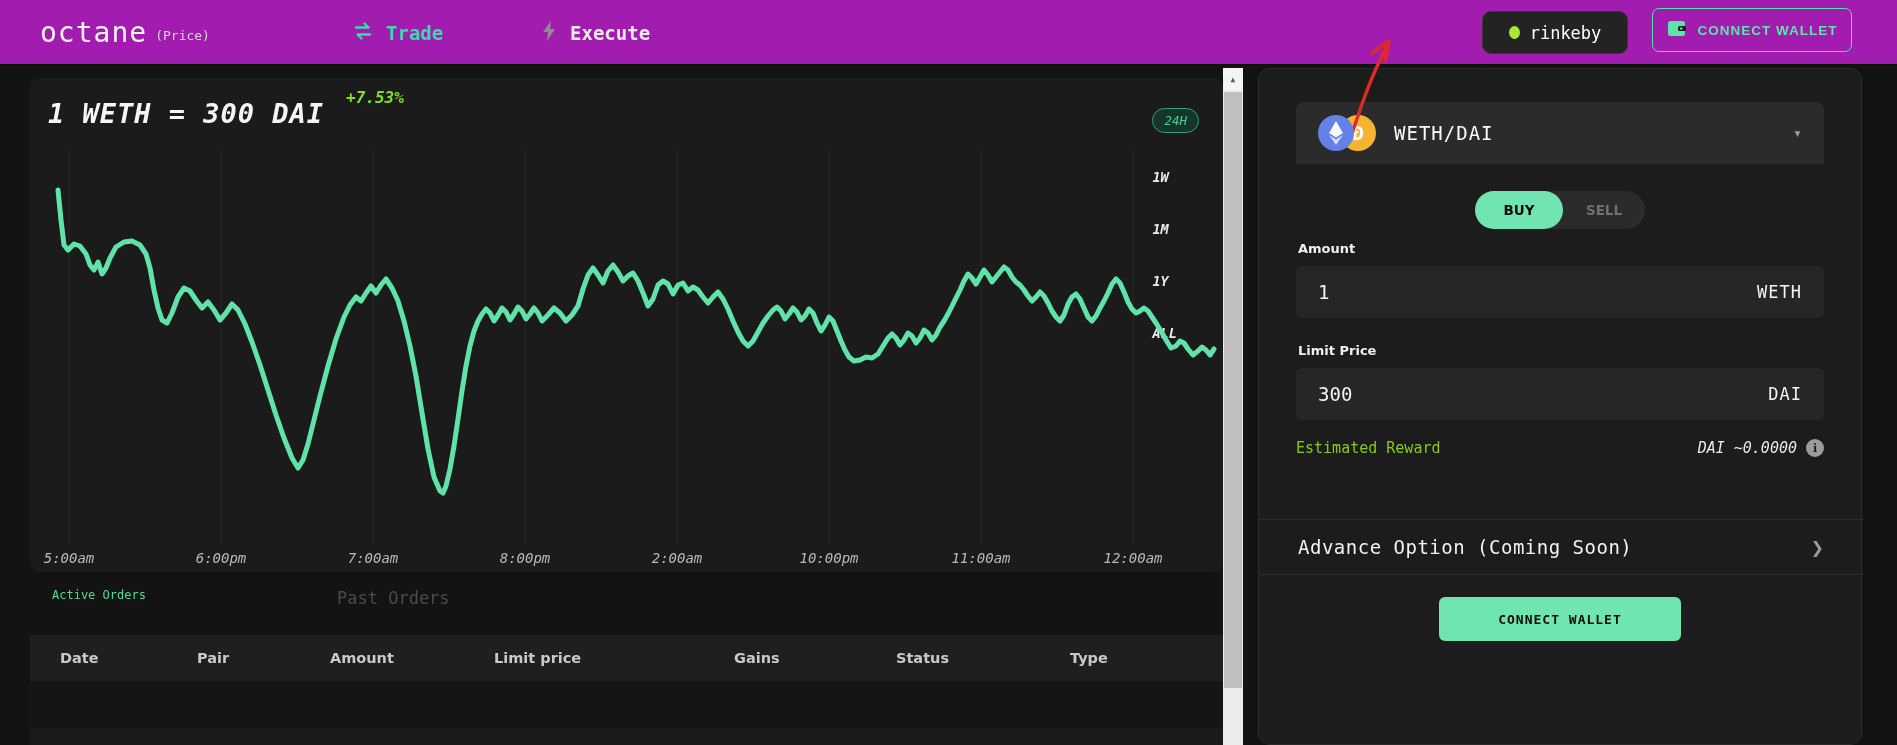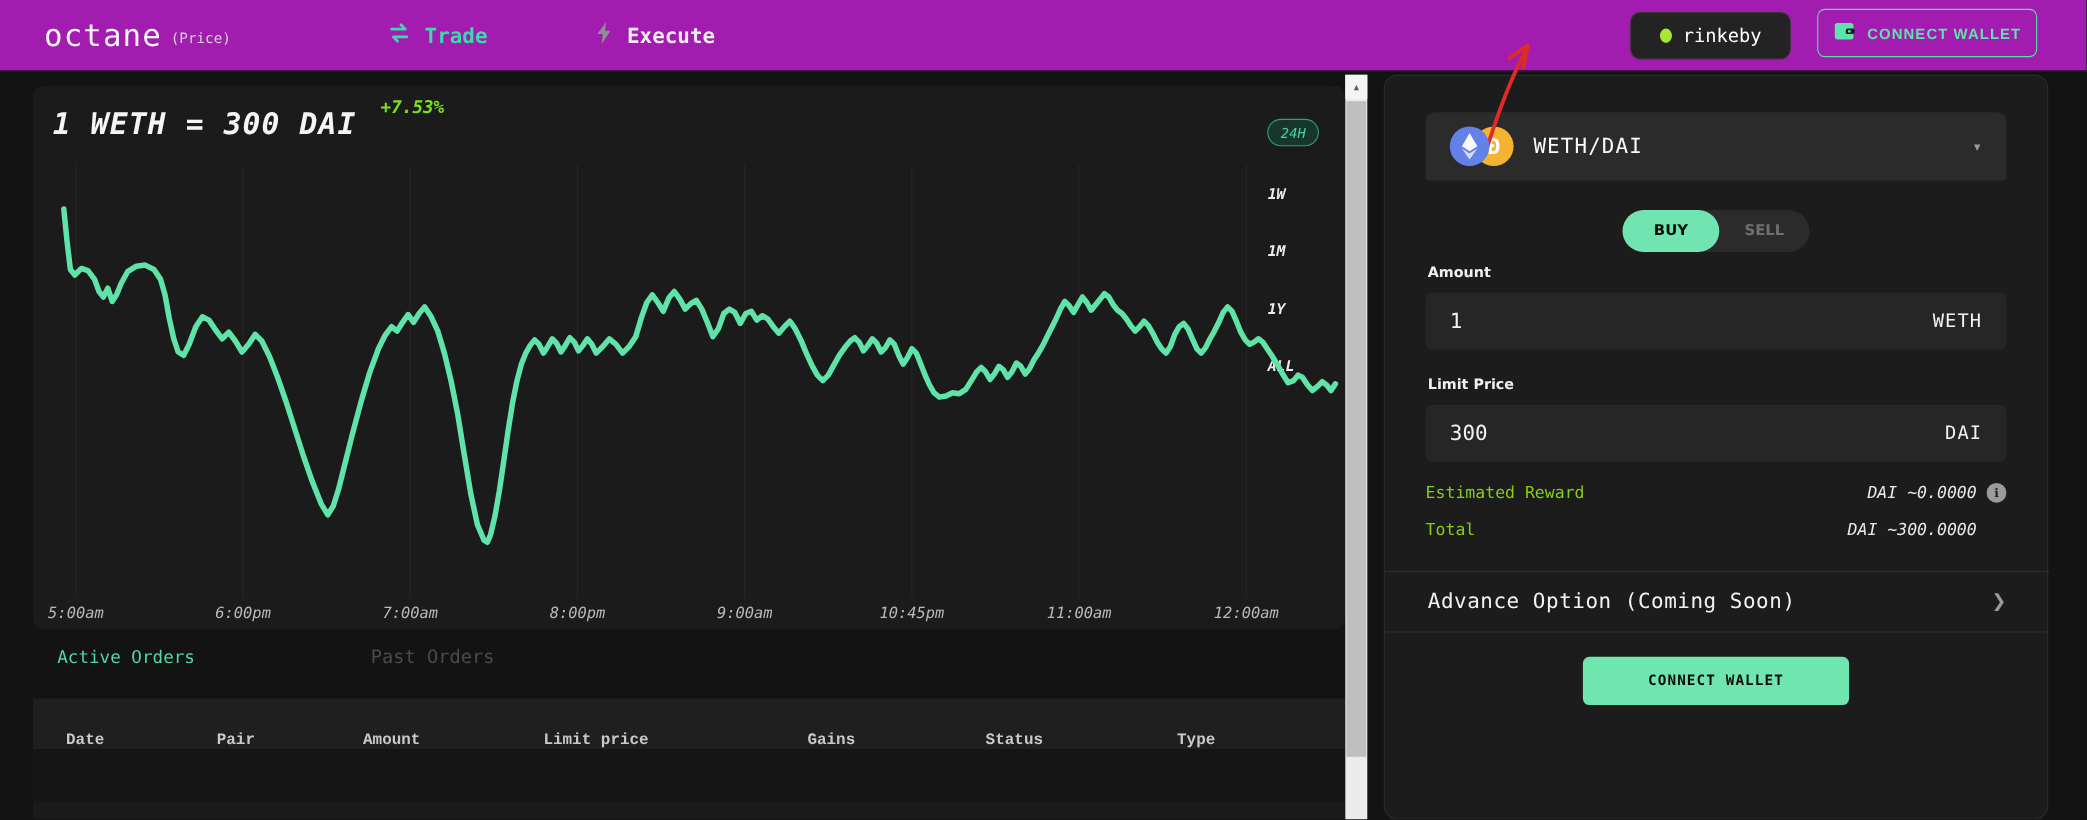--- a/index.html
+++ b/index.html
@@ -34,24 +34,24 @@
   .ranges { position:absolute; top:30px; right:24px; display:flex; gap:36px;flex-direction:column; }
   .range-pill { border:1.5px solid #2f9f78; background:#16352b; color:#42d39e; font-size:12.5px;
     border-radius:14px; padding:4px 11px; cursor:pointer; }
   .range-item { font-size:13.5px; font-weight:bold; color:#ececec; cursor:pointer; }
   .plot { position:absolute; left:10px; top:72px; width:1183px; height:395px; }
   .axis { position:absolute; left:0; top:472px; width:100%; height:20px; }
   .axis span { position:absolute; transform:translateX(-50%); font-size:14px; color:#b9b9b9; }
 
   
   .tabs { position:absolute; left:30px; top:588px; width:1193px; height:26px; }
-  .tab-active { position:absolute; left:22px; font-size:16px; color:#4fd8a0; cursor:pointer; }
+  .tab-active { position:absolute; left:22px; font-size:12px; color:#4fd8a0; cursor:pointer; }
   .tab-past   { position:absolute; left:307px; font-size:17px; color:#4b4b4b; cursor:pointer; }
   .thead { position:absolute; left:30px; top:635px; width:1193px; height:46px; background:#1f1f1f;
-    display:flex; align-items:flex-end; padding-left:30px;font-family:Liberation Mono, monospace; }
+    display:flex; align-items:center; padding-left:30px; }
   .thead span { font-size:14.5px; font-weight:bold; color:#c9c9c9; }
   .tbody { position:absolute; left:30px; top:681px; width:1193px; height:64px; background:#151515; }
   .tbody-strip { position:absolute; left:30px; top:728px; width:1193px; height:17px; background:#1a1a1a; }
 
   
   .sbar { position:absolute; left:1223px; top:68px; width:20px; height:677px; background:#ececec; }
   .sbar-up { position:absolute; left:0; top:0; width:20px; height:22px; background:#f4f4f4;
     display:flex; align-items:center; justify-content:center; font-size:8px; color:#5a5a5a; cursor:pointer; }
   .sbar-thumb { position:absolute; left:1px; top:24px; width:18px; height:596px; background:#bfbfbf; cursor:pointer; }
 
@@ -162,22 +162,22 @@
             <line x1="1093" y1="0" x2="1093" y2="395"></line>
         </g>
         <polyline fill="none" stroke="#5fe3a8" stroke-width="5" stroke-linejoin="round" stroke-linecap="round" points="18,40 21,70 24,95 28,100 34,94 40,96 46,104 50,115 54,120 58,112 62,124 66,118 70,108 76,97 84,92 92,91 100,95 106,104 110,118 114,140 118,158 122,170 127,173 132,163 138,147 144,138 150,141 156,150 162,158 168,152 174,160 180,170 186,163 192,154 198,160 205,174 212,192 220,215 228,240 236,265 244,288 252,308 258,318 263,310 268,294 274,270 280,246 288,216 296,189 304,167 310,155 316,147 321,151 326,143 331,136 336,143 341,135 346,129 352,138 358,151 364,171 370,196 376,226 382,263 388,299 394,327 400,341 403,343 406,336 410,319 414,296 418,269 422,241 426,216 430,196 434,181 438,171 442,164 446,159 450,163 454,171 458,165 462,158 466,162 470,170 474,164 478,157 482,161 486,169 490,164 494,158 498,163 502,171 508,165 514,158 520,163 526,171 532,165 538,156 543,139 548,125 553,118 558,125 563,133 568,121 573,115 578,122 583,131 588,126 593,123 598,131 603,143 608,156 613,149 618,135 623,131 628,134 633,144 638,135 643,133 648,141 653,137 658,140 663,147 668,153 673,147 678,142 683,149 688,159 693,171 698,182 703,191 708,196 713,191 718,182 723,173 728,166 733,160 737,157 741,161 745,169 749,164 753,158 757,162 761,170 765,166 769,159 773,163 777,173 781,181 785,175 789,167 793,171 797,181 801,191 805,200 809,207 814,211 820,210 826,207 832,208 838,204 843,196 848,188 852,184 856,188 860,195 864,190 868,183 872,186 876,193 880,188 884,180 888,183 892,190 896,185 900,177 904,171 908,164 912,156 916,148 920,140 924,131 928,124 932,128 936,134 940,127 944,120 948,125 952,132 956,127 960,122 964,117 968,120 972,127 976,132 980,135 984,140 988,146 992,151 996,147 1000,142 1004,146 1008,153 1012,161 1016,167 1020,171 1024,165 1028,154 1032,147 1036,144 1040,149 1044,158 1048,167 1052,171 1056,166 1060,158 1064,151 1068,143 1072,134 1076,129 1080,133 1084,142 1088,152 1092,159 1096,163 1100,161 1104,158 1108,161 1112,167 1116,173 1121,181 1126,190 1131,198 1136,196 1140,191 1144,193 1148,199 1153,205 1158,201 1162,197 1166,200 1170,205 1174,199"></polyline>
       </svg>
     </div>
     <div class="axis">
       <span style="left:39px">5:00am</span>
       <span style="left:191px">6:00pm</span>
       <span style="left:343px">7:00am</span>
       <span style="left:495px">8:00pm</span>
-      <span style="left:647px">9:00am</span>
-      <span style="left:799px">10:45pm</span>
+      <span style="left:647px">2:00am</span>
+      <span style="left:799px">10:00pm</span>
       <span style="left:951px">11:00am</span>
       <span style="left:1103px">12:00am</span>
     </div>
   </section>
 
   <div class="tabs">
     <span class="tab-active">Active Orders</span>
     <span class="tab-past">Past Orders</span>
   </div>
 
@@ -228,24 +228,20 @@
     <div class="fld" style="top:299px">
       <input value="300" style="">
       <span class="unit">DAI</span>
     </div>
 
     <div class="krow" style="top:370px">
       <span class="k">Estimated Reward</span>
       <span class="v">DAI ~0.0000</span>
       <span class="info-ic">i</span>
     </div>
-    <div class="krow" style="top:403px">
-      <span class="k">Total</span>
-      <span class="v" style="margin-right:27px">DAI ~300.0000</span>
-    </div>
 
     <div class="pdiv" style="top:450px"></div>
     <div class="adv">
       <span class="adv-label">Advance Option (Coming Soon)</span>
       <span class="adv-chev">❯</span>
     </div>
     <div class="pdiv" style="top:505px"></div>
 
     <button class="big-cw">CONNECT WALLET</button>
   </aside>

